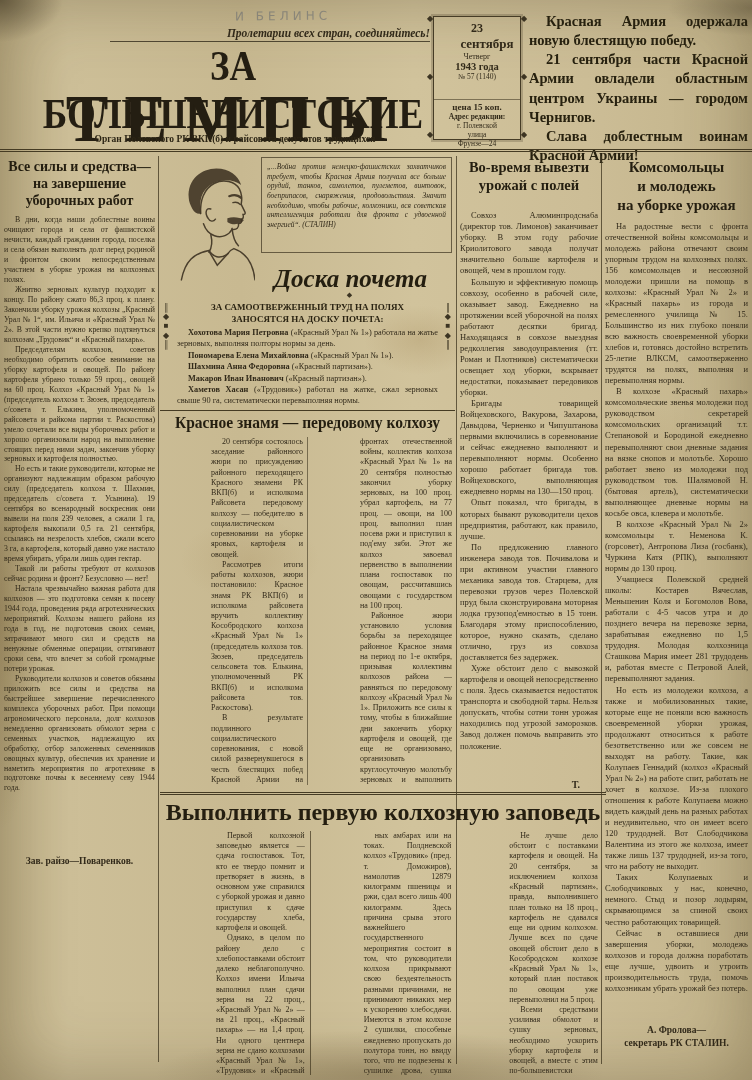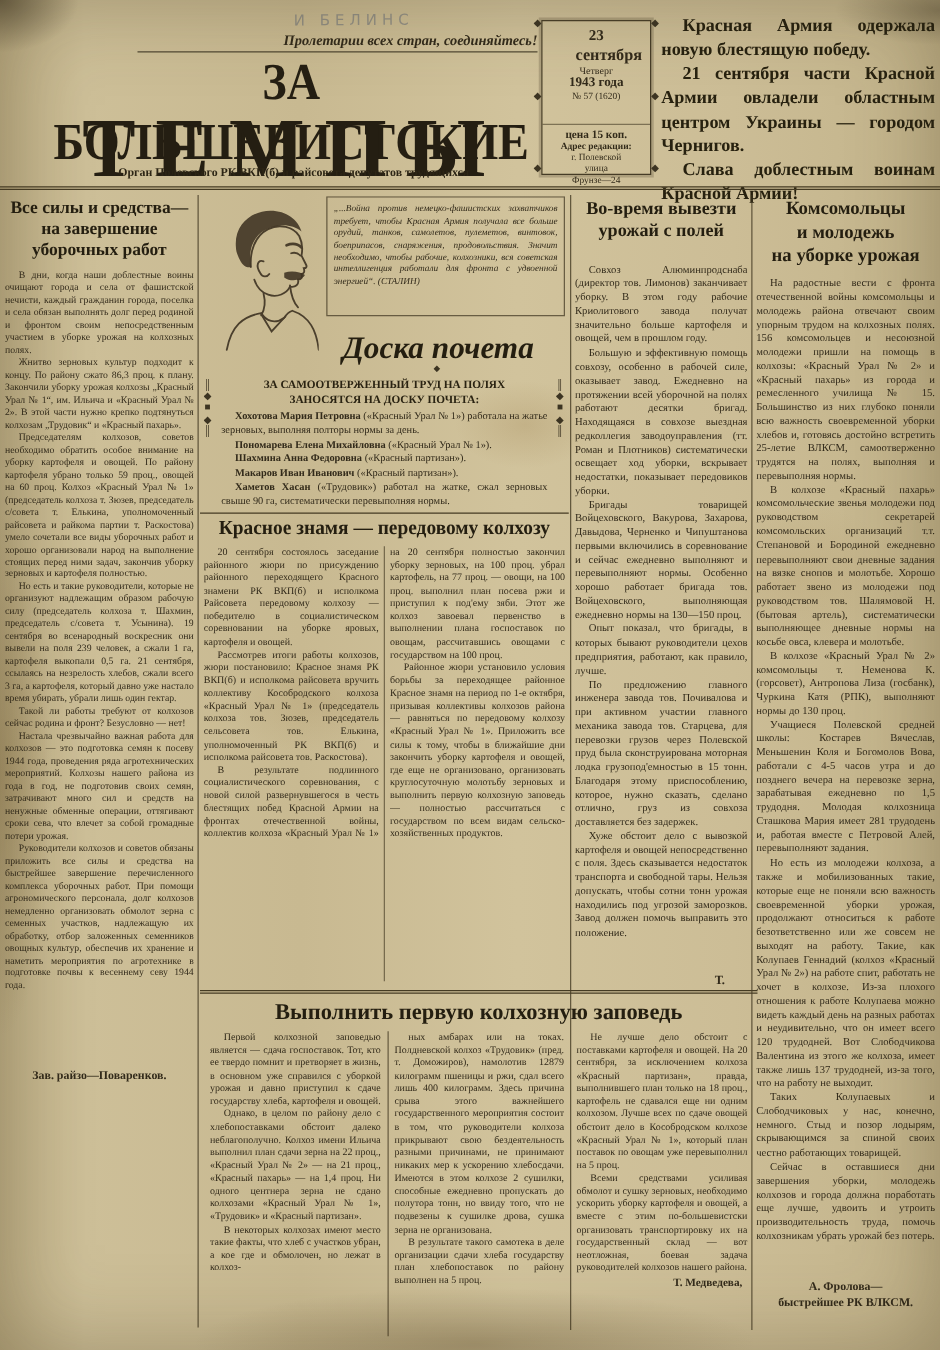--- a/index.html
+++ b/index.html
@@ -46,21 +46,21 @@
     text-align:justify;color:#27210f;}
   .victory p{margin:0;text-indent:17px;}
   
   .hrule{border-top:1px solid #453b23;border-bottom:1px solid #453b23;height:1px;}
   .hrule1{border-top:1px solid #453b23;height:0;}
   .vrule{width:1px;background:rgba(62,52,30,.75);}
   
   .paras p{margin:0;text-indent:11px;text-align:justify;}
   .fs78 p{font-size:7.8px;line-height:1.28;}
   .fs85 p{font-size:8.5px;line-height:1.30;}
-  .fs80 p{font-size:8px;line-height:1.28;}
+  .fs80 p{font-size:8px;line-height:1.28;margin-left:48px;}
   h2{margin:0;color:#241e10;}
   .sig{text-align:right;font-weight:bold;font-size:9px;}
   
   .colA{left:4px;top:158px;width:151px;height:708px;display:flex;flex-direction:column;}
   .colA h2{font-size:14px;line-height:1.22;text-align:center;margin-bottom:6px;}
   .colA .paras{flex:1;overflow:hidden;}
   .colA .sig{text-align:center;font-size:9.5px;padding-top:4px;}
   
   .centerTop{left:163px;top:157px;width:289px;height:251px;overflow:hidden;}
   .stalinRow{display:flex;gap:6px;height:104px;}
@@ -87,21 +87,21 @@
   .harvest h2{font-size:14.5px;line-height:1.25;text-align:center;margin-bottom:16px;}
   .harvest .paras{flex:1;overflow:hidden;}
   .harvest .sig{padding-right:18px;font-size:10px;}
   
   .komsomol{left:605px;top:158px;width:143px;height:892px;display:flex;flex-direction:column;}
   .komsomol h2{font-size:15px;line-height:1.28;text-align:center;margin-bottom:5px;}
   .komsomol .paras{flex:1;overflow:hidden;}
   .komsomol .sigblock{text-align:center;font-weight:bold;font-size:9.5px;line-height:1.35;padding-top:3px;}
   
   .bottomArt{left:163px;top:799px;width:440px;height:276px;overflow:hidden;}
-  .bottomArt h2{font-size:18px;text-align:center;margin-bottom:5px;}
+  .bottomArt h2{font-size:24px;text-align:center;margin-bottom:5px;}
   .bottomCols{display:flex;height:244px;}
   .bcol{width:33.33%;padding:0 5px;overflow:hidden;box-sizing:border-box;}
   .bcol2{border-left:1px solid rgba(62,52,30,.7);}
   .bottomArt .sig{padding-right:4px;margin-top:2px;}
 </style>
 </head>
 <body>
 
 <div class="page">
 
@@ -109,21 +109,21 @@
   <div class="abs slogan">Пролетарии всех стран, соединяйтесь!</div>
   <div class="abs title1">ЗА БОЛЬШЕВИСТСКИЕ</div>
   <div class="abs title2">ТЕМПЫ</div>
   <div class="abs subtitle">Орган Полевского РК ВКП(б) и райсовета депутатов трудящихся</div>
 
   <div class="abs issuebox">
     <div class="d1">23</div>
     <div class="d2">сентября</div>
     <div class="d3">Четверг</div>
     <div class="d4">1943 года</div>
-    <div class="d5">№ 57 (1620)</div>
+    <div class="d5">№ 57 (1140)</div>
     <div class="d6">цена 15 коп.</div>
     <div class="d7">Адрес редакции:</div>
     <div class="d8">г. Полевской</div>
     <div class="d8">улица</div>
     <div class="d8">Фрунзе—24</div>
   </div>
   <span class="dmd" style="left:427px;top:14px;">◆</span>
   <span class="dmd" style="left:427px;top:72px;">◆</span>
   <span class="dmd" style="left:427px;top:130px;">◆</span>
   <span class="dmd" style="left:521px;top:14px;">◆</span>
@@ -245,21 +245,21 @@
         <p>На радостные вести с фронта отечественной войны комсомольцы и молодежь района отвечают своим упорным трудом на колхозных полях. 156 комсомольцев и несоюзной молодежи пришли на помощь в колхозы: «Красный Урал № 2» и «Красный пахарь» из города и ремесленного училища № 15. Большинство из них глубоко поняли всю важность своевременной уборки хлебов и, готовясь достойно встретить 25-летие ВЛКСМ, самоотверженно трудятся на полях, выполняя и перевыполняя нормы.</p>
         <p>В колхозе «Красный пахарь» комсомольческие звенья молодежи под руководством секретарей комсомольских организаций т.т. Степановой и Бородиной ежедневно перевыполняют свои дневные задания на вязке снопов и молотьбе. Хорошо работает звено из молодежи под руководством тов. Шалямовой Н. (бытовая артель), систематически выполняющее дневные нормы на косьбе овса, клевера и молотьбе.</p>
         <p>В колхозе «Красный Урал № 2» комсомольцы т. Неменова К. (горсовет), Антропова Лиза (госбанк), Чуркина Катя (РПК), выполняют нормы до 130 проц.</p>
         <p>Учащиеся Полевской средней школы: Костарев Вячеслав, Меньшенин Коля и Богомолов Вова, работали с 4-5 часов утра и до позднего вечера на перевозке зерна, зарабатывая ежедневно по 1,5 трудодня. Молодая колхозница Сташкова Мария имеет 281 трудодень и, работая вместе с Петровой Алей, перевыполняют задания.</p>
         <p>Но есть из молодежи колхоза, а также и мобилизованных такие, которые еще не поняли всю важность своевременной уборки урожая, продолжают относиться к работе безответственно или же совсем не выходят на работу. Такие, как Колупаев Геннадий (колхоз «Красный Урал № 2») на работе спит, работать не хочет в колхозе. Из-за плохого отношения к работе Колупаева можно видеть каждый день на разных работах и неудивительно, что он имеет всего 120 трудодней. Вот Слободчикова Валентина из этого же колхоза, имеет также лишь 137 трудодней, из-за того, что на работу не выходит.</p>
         <p>Таких Колупаевых и Слободчиковых у нас, конечно, немного. Стыд и позор лодырям, скрывающимся за спиной своих честно работающих товарищей.</p>
         <p>Сейчас в оставшиеся дни завершения уборки, молодежь колхозов и города должна поработать еще лучше, удвоить и утроить производительность труда, помочь колхозникам убрать урожай без потерь.</p>
       </div>
     <div class="sigblock">
       <span>А. Фролова—</span><br>
-      <span>быстрейшее РК ВЛКСМ.</span>
+      <span>секретарь РК СТАЛИН.</span>
     </div>
   </div>
 
   <div class="abs bottomArt">
     <h2>Выполнить первую колхозную заповедь</h2>
     <div class="bottomCols">
       <div class="bcol paras fs80">
           <p>Первой колхозной заповедью является — сдача госпоставок. Тот, кто ее твердо помнит и претворяет в жизнь, в основном уже справился с уборкой урожая и давно приступил к сдаче государству хлеба, картофеля и овощей.</p>
           <p>Однако, в целом по району дело с хлебопоставками обстоит далеко неблагополучно. Колхоз имени Ильича выполнил план сдачи зерна на 22 проц., «Красный Урал № 2» — на 21 проц., «Красный пахарь» — на 1,4 проц. Ни одного центнера зерна не сдано колхозами «Красный Урал № 1», «Трудовик» и «Красный партизан».</p>
           <p>В некоторых колхозах имеют место такие факты, что хлеб с участков убран, а кое где и обмолочен, но лежат в колхоз-</p>

